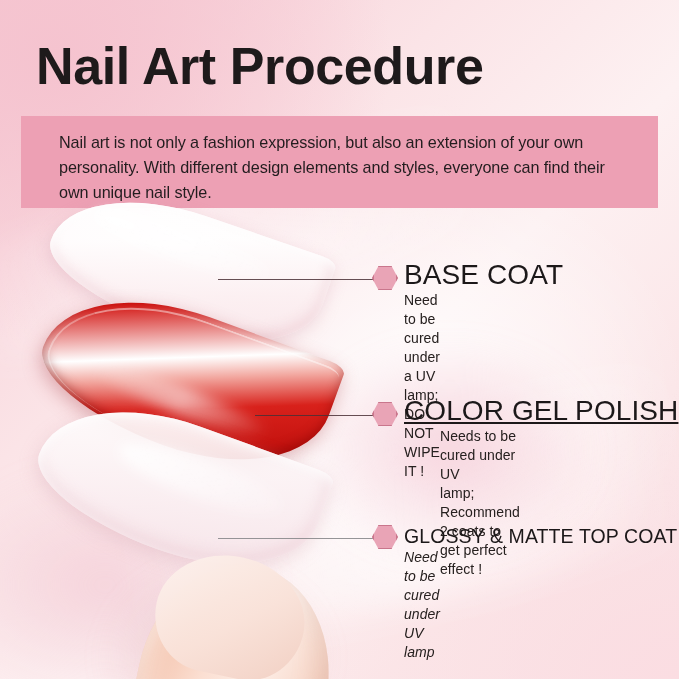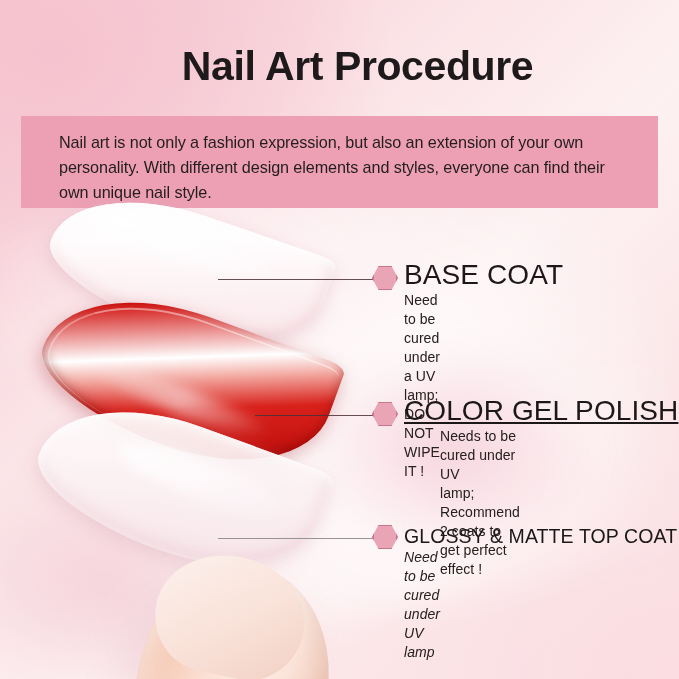--- a/index.html
+++ b/index.html
@@ -56,22 +56,22 @@
     width: 330px; height: 230px;
     background: radial-gradient(ellipse at center, rgba(235,170,188,0.40) 0%, rgba(235,170,188,0) 72%);
     filter: blur(18px);
   }
 
   
   .title {
     position: absolute;
     left: 0; right: 0;
     top: 41px;
-    text-align: center;
-    font-size: 41px;
+    text-align: left;
+    font-size: 52px;
     line-height: 50px;
     font-weight: 700;
     letter-spacing: -0.4px;
     color: #1e1a1b;
     font-family: "Liberation Sans", sans-serif;
     margin-left: 36px;
   }
 
   
   .intro-banner {

